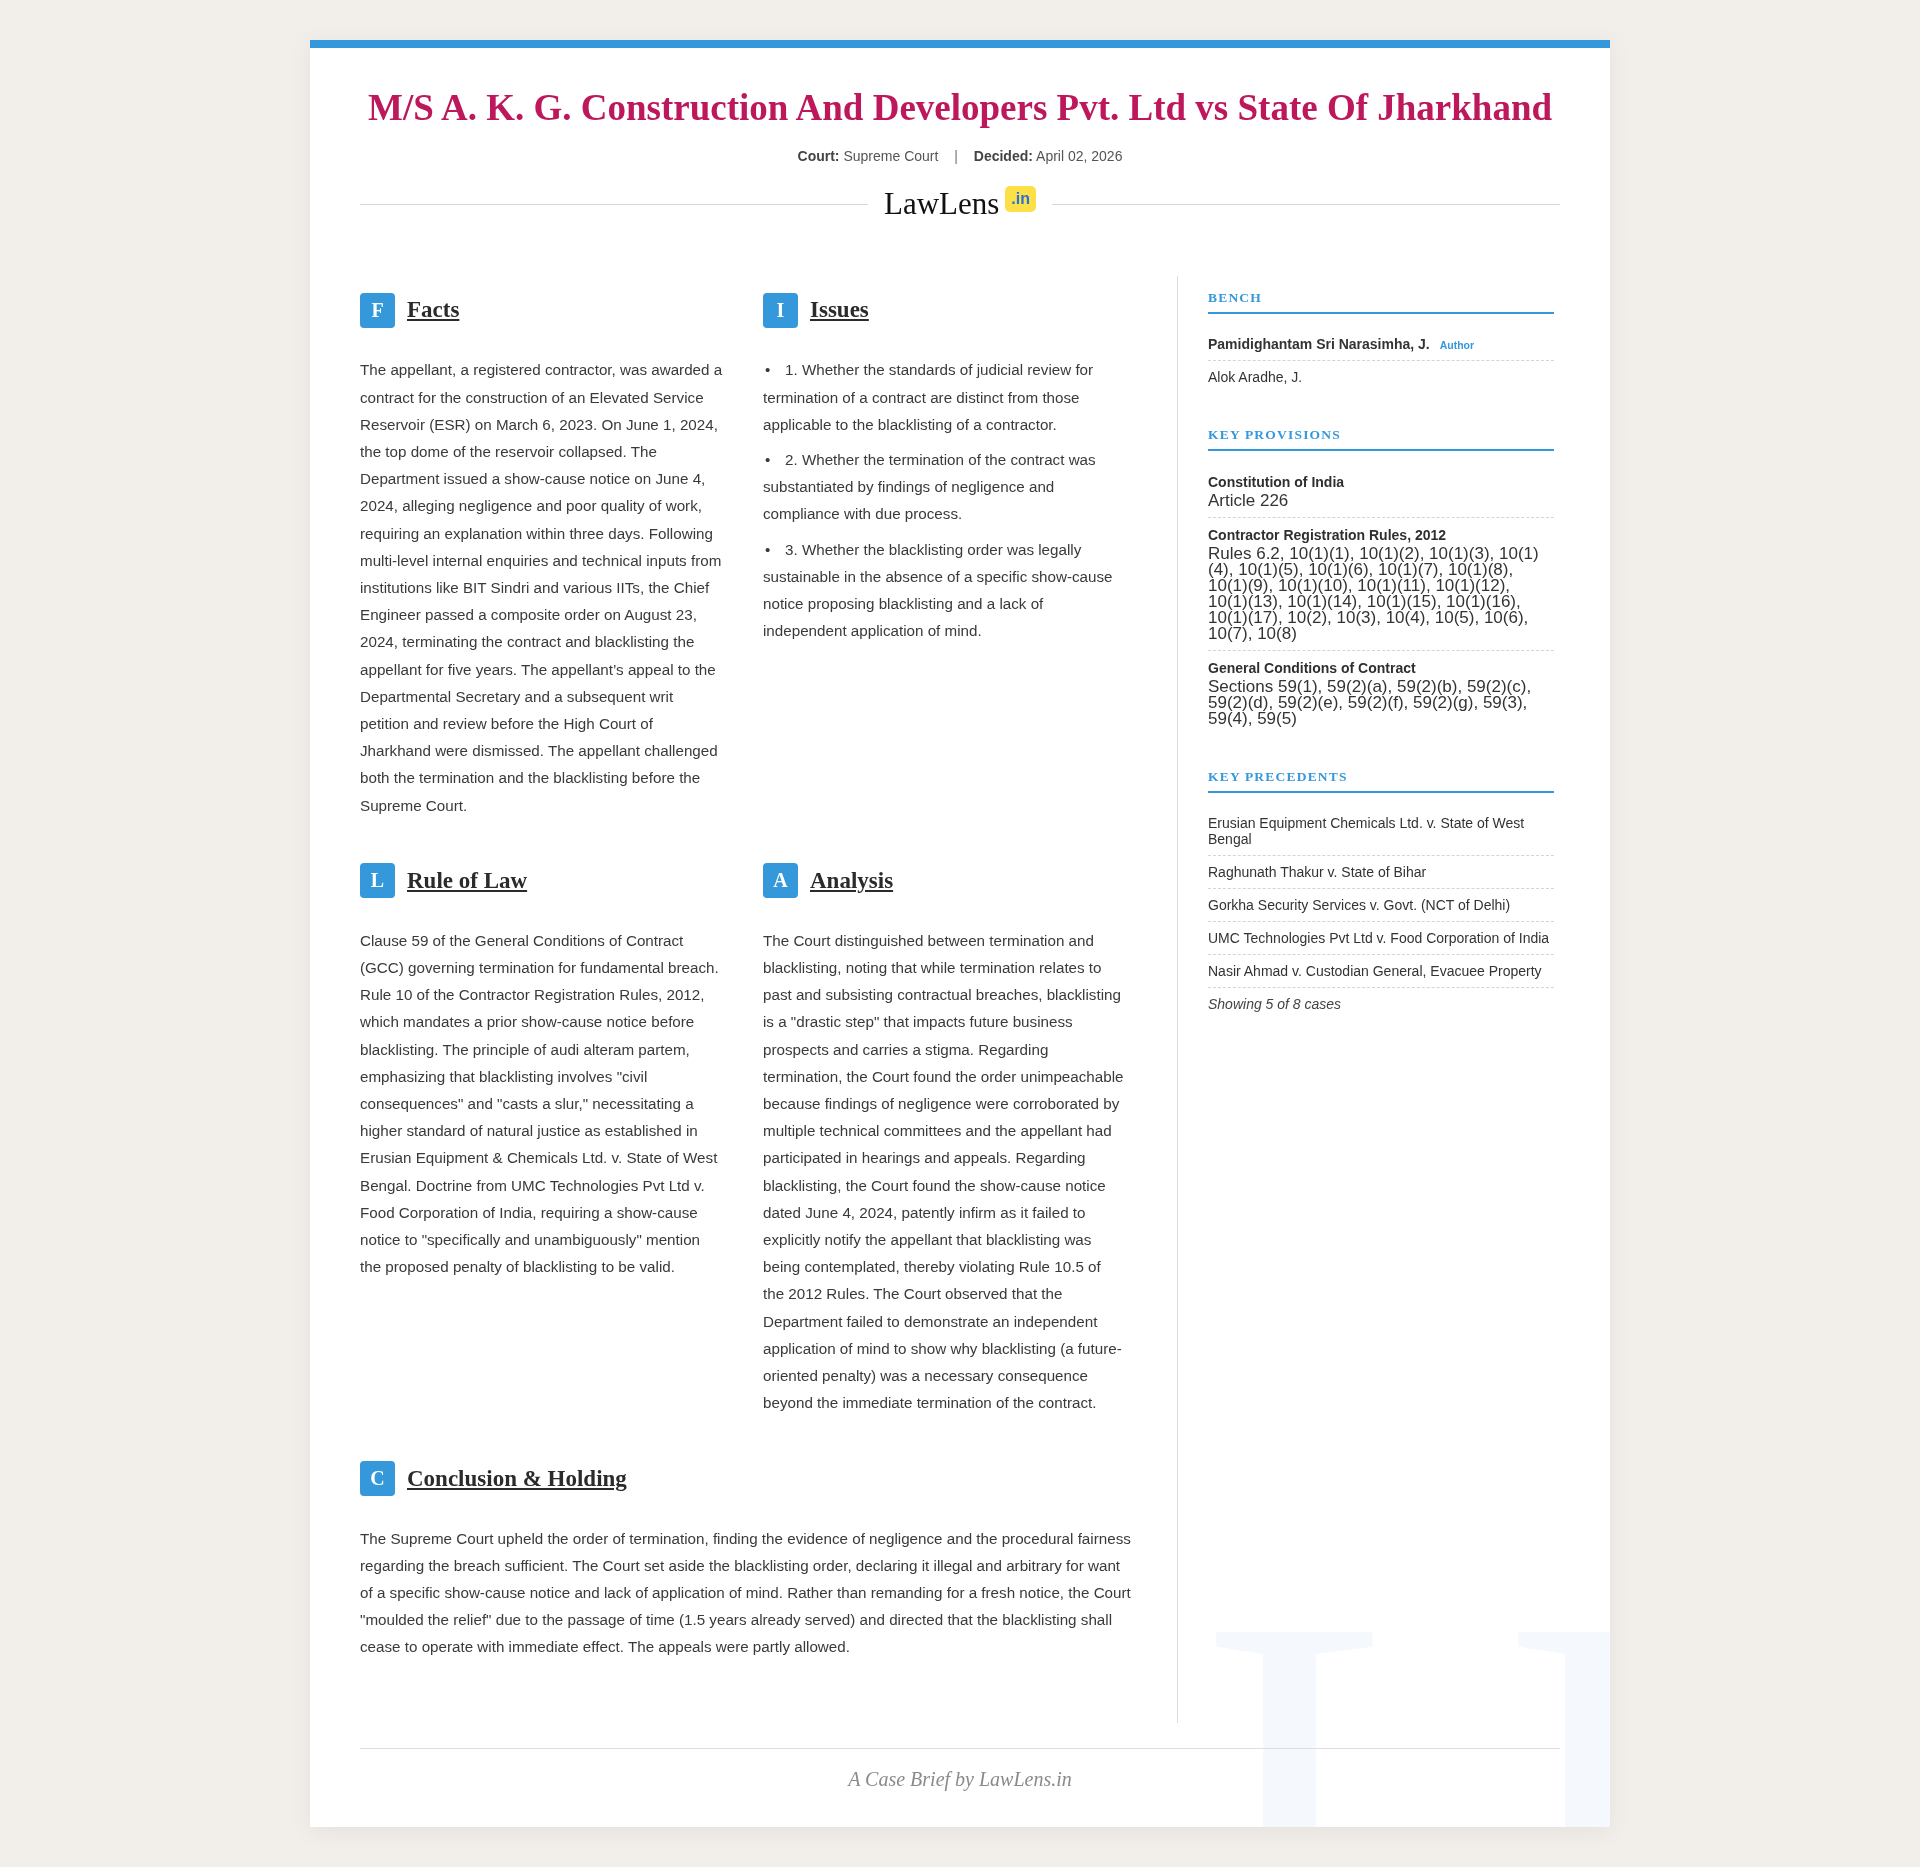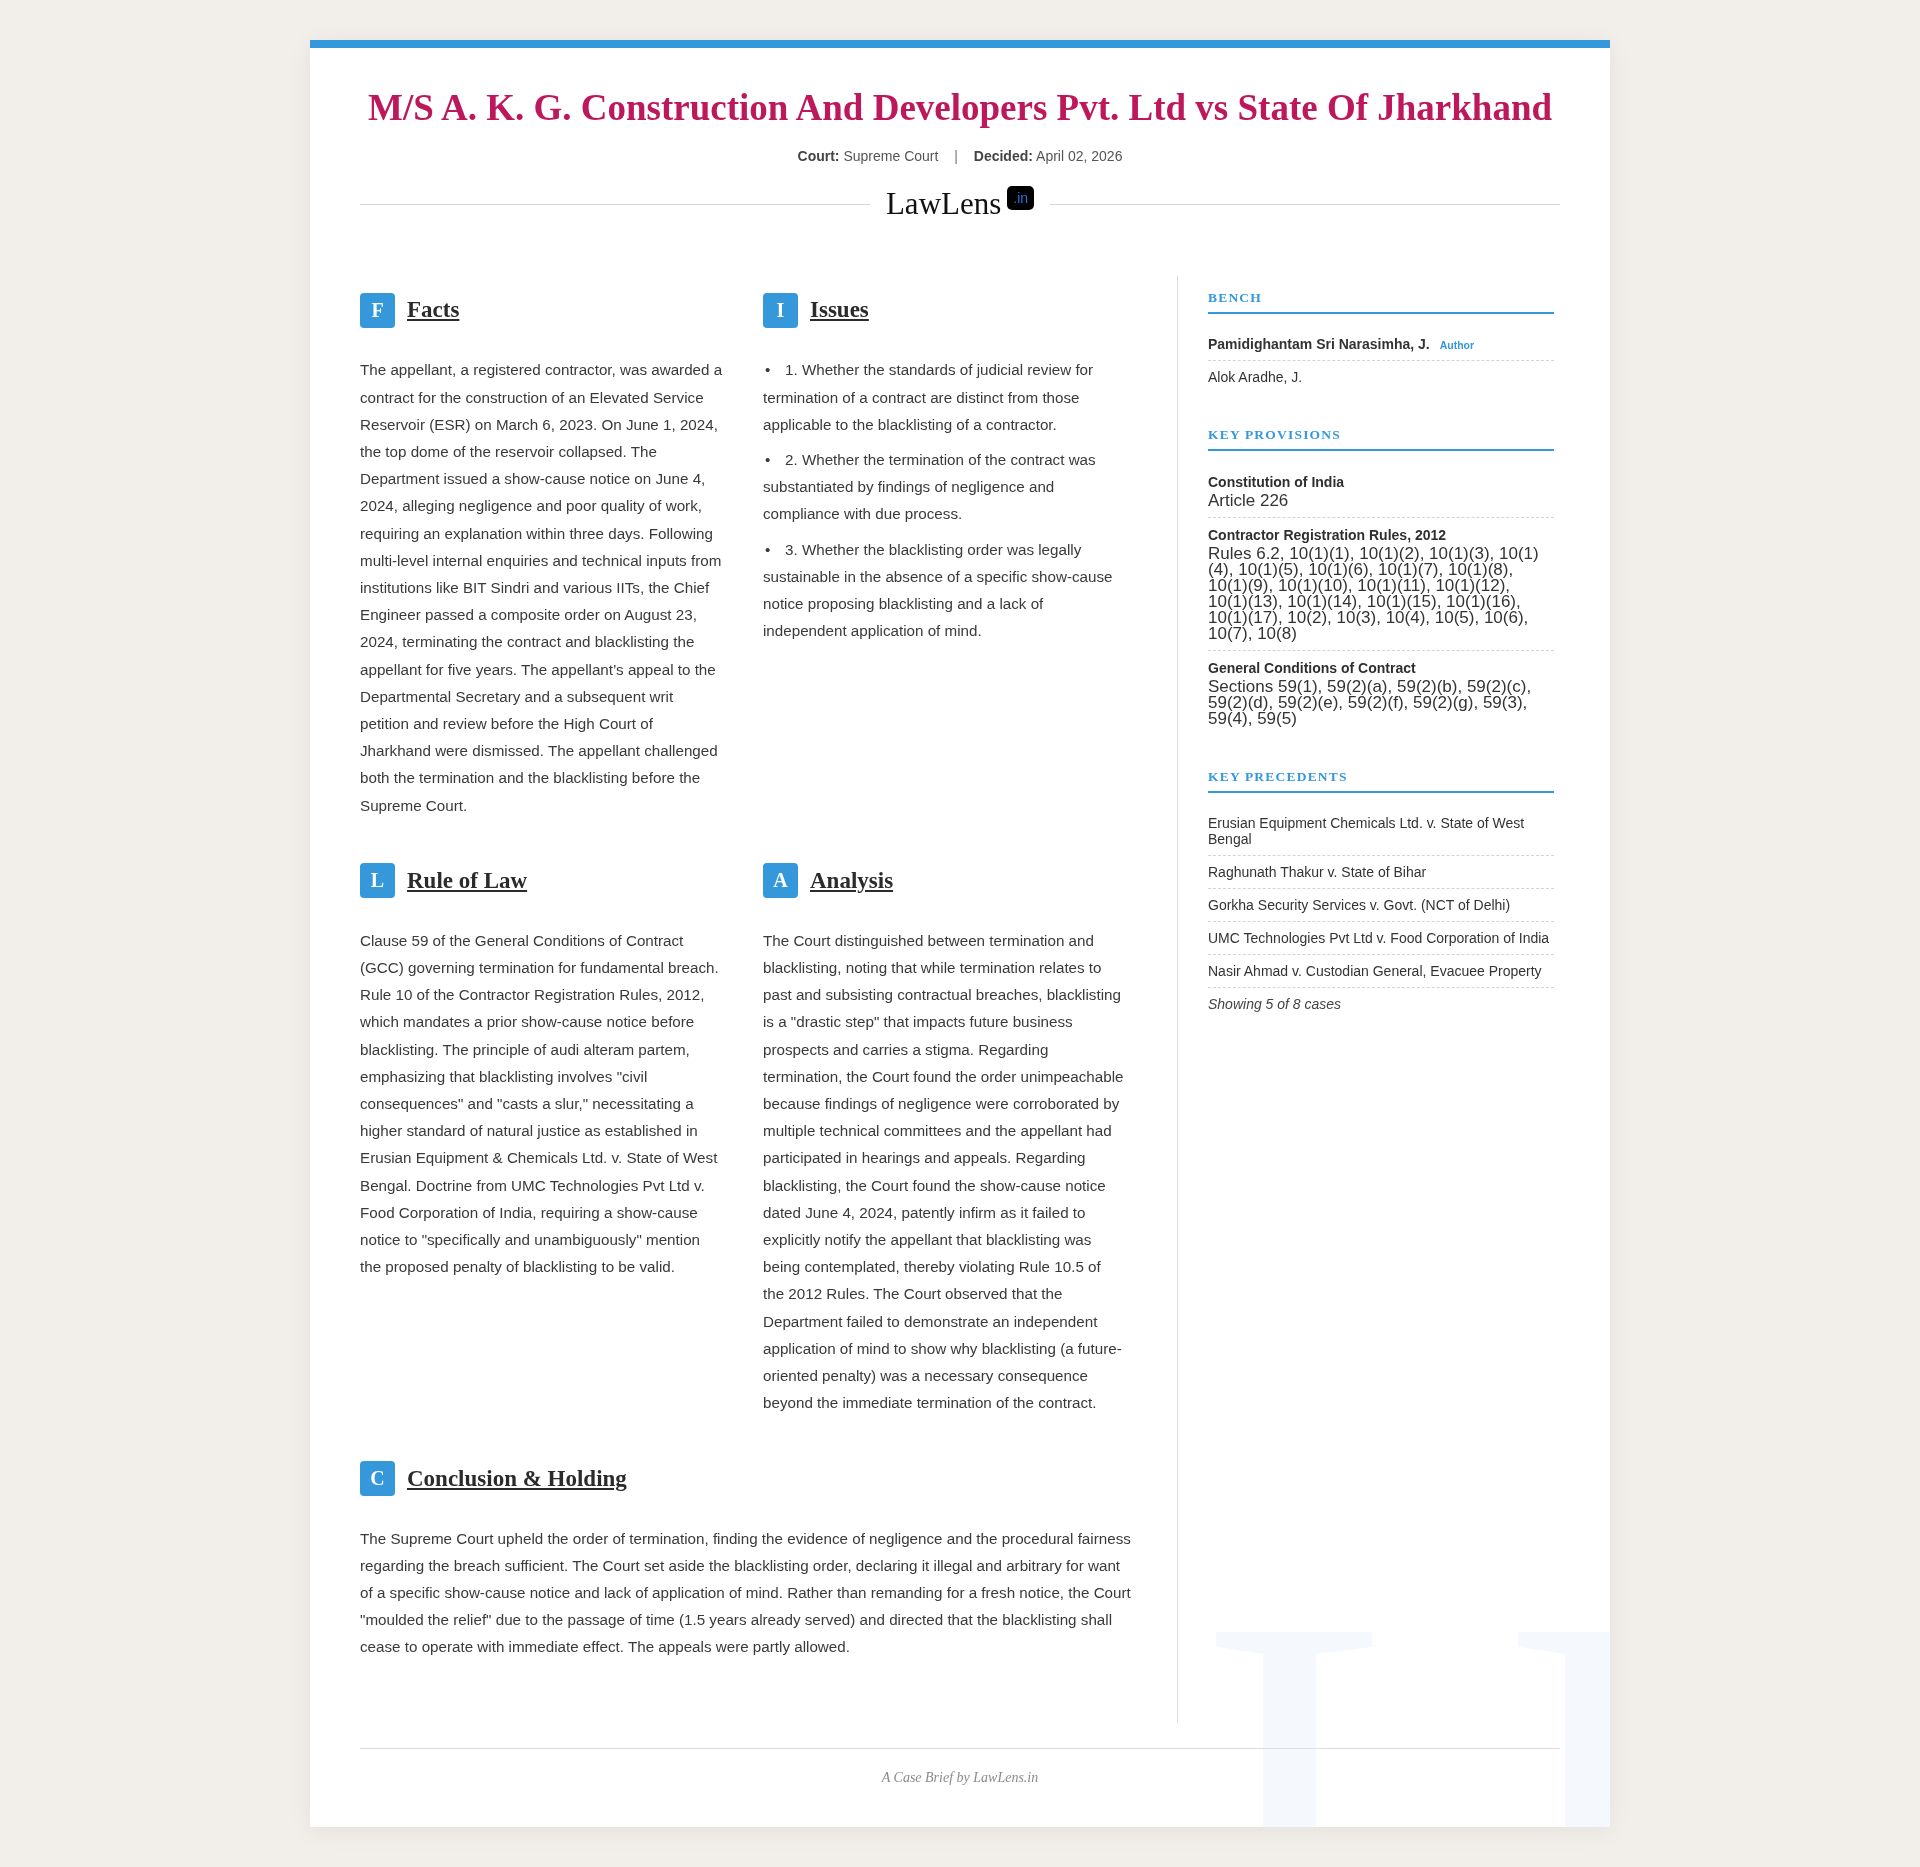--- a/index.html
+++ b/index.html
@@ -75,24 +75,24 @@
       align-items: flex-start;
       padding: 0 16px;
     }
     .brand-name {
       font-family: "Liberation Serif", serif;
       font-size: 31px;
       color: #111;
     }
     .brand-tld {
       margin-left: 6px;
-      background: #000000;
+      background: #fde047;
       color: #2a6fd6;
-      font-size: 14px;
-      font-weight: normal;
+      font-size: 16px;
+      font-weight: bold;
       padding: 4px 6px;
       border-radius: 5px;
     }
     .content {
       position: relative;
       z-index: 1;
       display: flex;
       margin-top: 54px;
       padding: 0 50px;
     }
@@ -223,21 +223,21 @@
       right: 50px;
       top: 1708px;
       border-top: 1px solid #dedede;
       text-align: center;
       padding-top: 19px;
       z-index: 1;
     }
     .footer-text {
       font-family: "Liberation Serif", serif;
       font-style: italic;
-      font-size: 14px;
+      font-size: 20px;
       color: #8a8a8a;
     }
   </style>
 </head>
 <body>
 
 <div class="page">
   <div class="top-bar"></div>
   <div class="watermark">LL</div>
 

